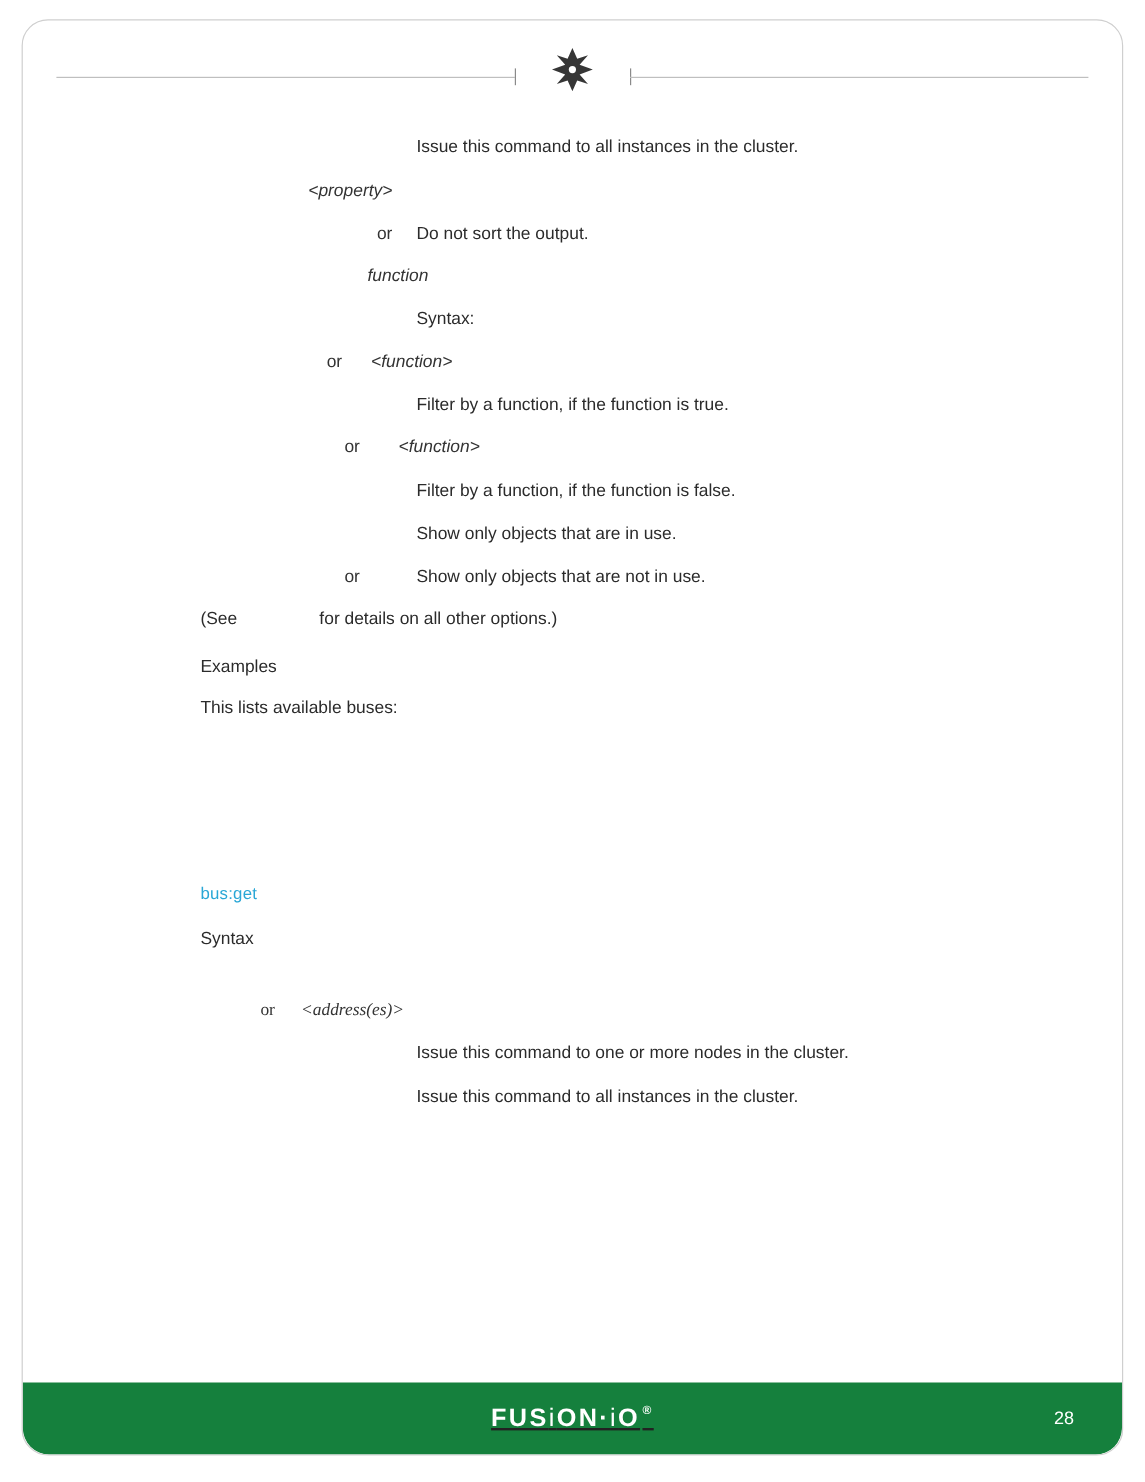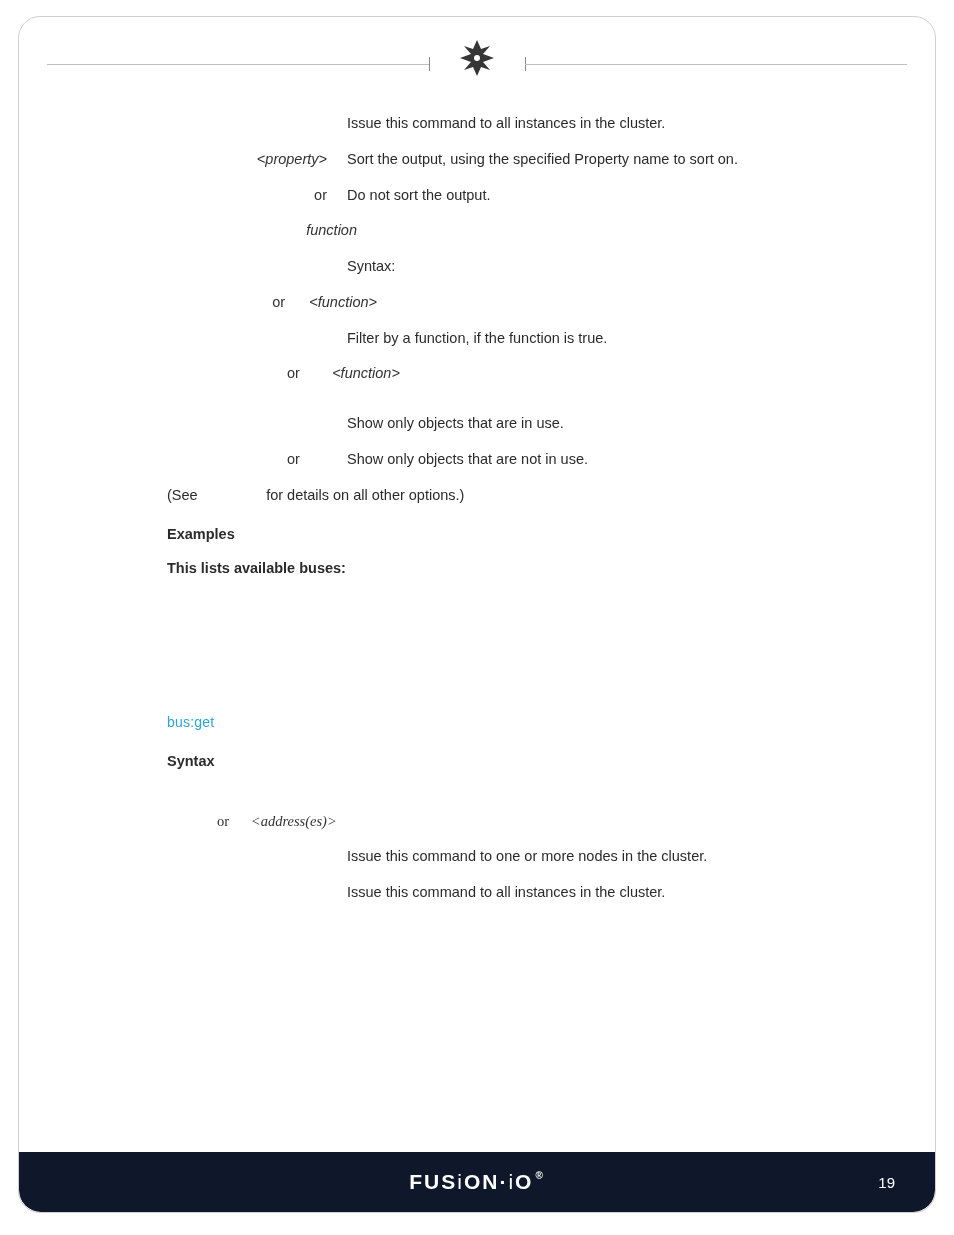--- a/index.html
+++ b/index.html
@@ -12,26 +12,26 @@
   .header-tick-l { position:absolute; left: calc(50% - 48px); top:-6px; width:1px; height:14px; background:#8a8a8a; }
   .header-tick-r { position:absolute; left: calc(50% + 48px); top:-6px; width:1px; height:14px; background:#8a8a8a; }
   .logo-top { position: absolute; top: 20px; left: 50%; transform: translateX(-50%); }
   .content { position: absolute; top: 96px; left: 148px; right: 100px; bottom: 120px; font-size: 14.5px; line-height: 1.5; color: #2b2b2b; }
   .row { display: flex; margin-bottom: 14px; }
   .opt-col { flex: 0 0 180px; text-align: right; padding-right: 20px; font-style: italic; color:#333; }
   .opt-col-plain { font-style: normal; }
   .desc-col { flex: 1; }
   .italic { font-style: italic; }
   .sub-indent .opt-col { flex-basis: 190px; }
-  .heading-bold { font-weight: 700; margin: 18px 0 12px 0; }
+  .heading-bold { font-weight: 400; margin: 18px 0 12px 0; }
   .section-title { color: #2aa7d6; font-size: 14px; font-weight: 400; margin: 48px 0 12px 0; letter-spacing: .2px; }
-  .plain { margin: 8px 0 12px 0; font-weight: bold; }
+  .plain { margin: 8px 0 12px 0; }
   .see-line { margin-top: 10px; }
   .gap-lg { height: 72px; }
-  .footer { position: absolute; left: 0; right: 0; bottom: 0; height: 60px; background: #0f172a; border-bottom-left-radius: 22px; border-bottom-right-radius: 22px; display:flex; align-items:center; justify-content:center; }
+  .footer { position: absolute; left: 0; right: 0; bottom: 0; height: 60px; background: #15803d; border-bottom-left-radius: 22px; border-bottom-right-radius: 22px; display:flex; align-items:center; justify-content:center;text-decoration:underline; }
   .footer .brand { color:#fff; font-size:21px; letter-spacing:2px; font-weight:600; font-family: Arial, sans-serif; }
   .footer .brand .thin { font-weight:300; }
   .footer .reg { font-size:10px; vertical-align: top; margin-left:2px; }
   .page-num { position:absolute; right:40px; color:#fff; font-size:15px; }
   .nowrap { white-space: nowrap; }
 </style>
 </head>
 <body>
 
 <div class="page-outer">
@@ -55,21 +55,20 @@
 
     <div class="content">
 
       <div class="row">
         <div class="opt-col"></div>
         <div class="desc-col">Issue this command to all instances in the cluster.</div>
       </div>
 
       <div class="row">
         <div class="opt-col">&lt;property&gt;</div>
-        <div class="desc-col">Sort the output, using the specified Property name to sort on.</div>
       </div>
 
       <div class="row">
         <div class="opt-col opt-col-plain">or</div>
         <div class="desc-col">Do not sort the output.</div>
       </div>
 
       <div class="row sub-indent">
         <div class="opt-col italic" style="flex-basis:210px;">function</div>
         <div class="desc-col"></div>
@@ -95,20 +94,21 @@
       <div class="row">
         <div class="opt-col opt-col-plain nowrap" style="flex-basis:260px; text-align:left; padding-left:120px;">
           <span>or</span>
           &nbsp;&nbsp;&nbsp;&nbsp;&nbsp;&nbsp;
           <span class="italic">&lt;function&gt;</span>
         </div>
         <div class="desc-col"></div>
       </div>
       <div class="row">
         <div class="opt-col" style="flex-basis:180px;"></div>
+        <div class="desc-col">Filter by a function, if the function is false.</div>
       </div>
 
       <div class="row">
         <div class="opt-col" style="flex-basis:180px;"></div>
         <div class="desc-col">Show only objects that are in use.</div>
       </div>
 
       <div class="row">
         <div class="opt-col opt-col-plain" style="flex-basis:180px; text-align:left; padding-left:120px;">or</div>
         <div class="desc-col">Show only objects that are not in use.</div>
@@ -147,17 +147,17 @@
         <div class="opt-col" style="flex-basis:180px;"></div>
         <div class="desc-col">Issue this command to all instances in the cluster.</div>
       </div>
 
     </div>
 
     <div class="footer">
       <div class="brand">
         <span>FUS</span><span class="thin">i</span><span>ON·</span><span class="thin">i</span><span>O</span><span class="reg">®</span>
       </div>
-      <div class="page-num">19</div>
+      <div class="page-num">28</div>
     </div>
 
   </div>
 </div>
 
 </body></html>

